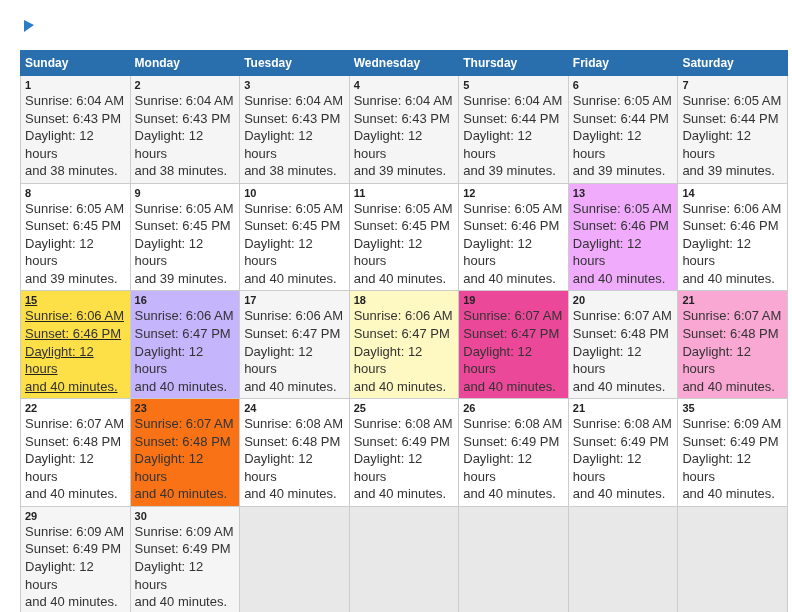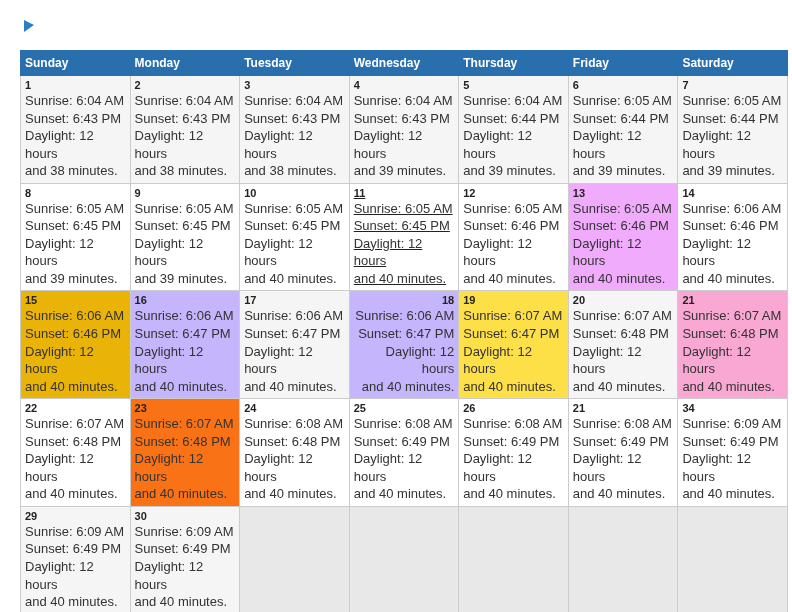--- a/index.html
+++ b/index.html
@@ -204,21 +204,21 @@
 Daylight: 12 hours
 and 39 minutes.</div>
           </td>
           <td style="background: rgb(255, 255, 255);">
             <span class="day-num">10</span>
             <div class="day-info" style="white-space: pre-line;">Sunrise: 6:05 AM
 Sunset: 6:45 PM
 Daylight: 12 hours
 and 40 minutes.</div>
           </td>
-          <td style="background: rgb(255, 255, 255); text-decoration: underline;">
+          <td style="background: rgb(255, 255, 255);">
             <span class="day-num">11</span>
             <div class="day-info" style="white-space: pre-line;">Sunrise: 6:05 AM
 Sunset: 6:45 PM
 Daylight: 12 hours
 and 40 minutes.</div>
           </td>
           <td style="background: rgb(255, 255, 255);">
             <span class="day-num">12</span>
             <div class="day-info" style="white-space: pre-line;">Sunrise: 6:05 AM
 Sunset: 6:46 PM
@@ -234,49 +234,49 @@
           </td>
           <td style="background: rgb(255, 255, 255);">
             <span class="day-num">14</span>
             <div class="day-info" style="white-space: pre-line;">Sunrise: 6:06 AM
 Sunset: 6:46 PM
 Daylight: 12 hours
 and 40 minutes.</div>
           </td>
         </tr>
         <tr>
-          <td style="background: #eab308;">
+          <td style="background: #fde047; text-decoration: underline;">
             <span class="day-num">15</span>
             <div class="day-info" style="white-space: pre-line;">Sunrise: 6:06 AM
 Sunset: 6:46 PM
 Daylight: 12 hours
 and 40 minutes.</div>
           </td>
           <td style="background: #c4b5fd; margin-top: 23px;">
             <span class="day-num">16</span>
             <div class="day-info" style="white-space: pre-line;">Sunrise: 6:06 AM
 Sunset: 6:47 PM
 Daylight: 12 hours
 and 40 minutes.</div>
           </td>
           <td style="background: rgb(245, 245, 245);">
             <span class="day-num">17</span>
             <div class="day-info" style="white-space: pre-line;">Sunrise: 6:06 AM
 Sunset: 6:47 PM
 Daylight: 12 hours
 and 40 minutes.</div>
           </td>
-          <td style="background: #c4b5fd; text-align: right;">
+          <td style="background: #fef9c3;">
             <span class="day-num">18</span>
             <div class="day-info" style="white-space: pre-line;">Sunrise: 6:06 AM
 Sunset: 6:47 PM
 Daylight: 12 hours
 and 40 minutes.</div>
           </td>
-          <td style="background: #fde047; margin-left: 48px;">
+          <td style="background: #ec4899; margin-left: 48px;">
             <span class="day-num">19</span>
             <div class="day-info" style="white-space: pre-line;">Sunrise: 6:07 AM
 Sunset: 6:47 PM
 Daylight: 12 hours
 and 40 minutes.</div>
           </td>
           <td style="background: rgb(245, 245, 245); margin-top: 48px;">
             <span class="day-num">20</span>
             <div class="day-info" style="white-space: pre-line;">Sunrise: 6:07 AM
 Sunset: 6:48 PM
@@ -328,21 +328,21 @@
 and 40 minutes.</div>
           </td>
           <td style="background: rgb(255, 255, 255);">
             <span class="day-num">21</span>
             <div class="day-info" style="white-space: pre-line;">Sunrise: 6:08 AM
 Sunset: 6:49 PM
 Daylight: 12 hours
 and 40 minutes.</div>
           </td>
           <td style="background: rgb(255, 255, 255);">
-            <span class="day-num">34</span>
+            <span class="day-num">35</span>
             <div class="day-info" style="white-space: pre-line;">Sunrise: 6:09 AM
 Sunset: 6:49 PM
 Daylight: 12 hours
 and 40 minutes.</div>
           </td>
         </tr>
         <tr>
           <td style="background: rgb(245, 245, 245);">
             <span class="day-num">29</span>
             <div class="day-info" style="white-space: pre-line;">Sunrise: 6:09 AM

